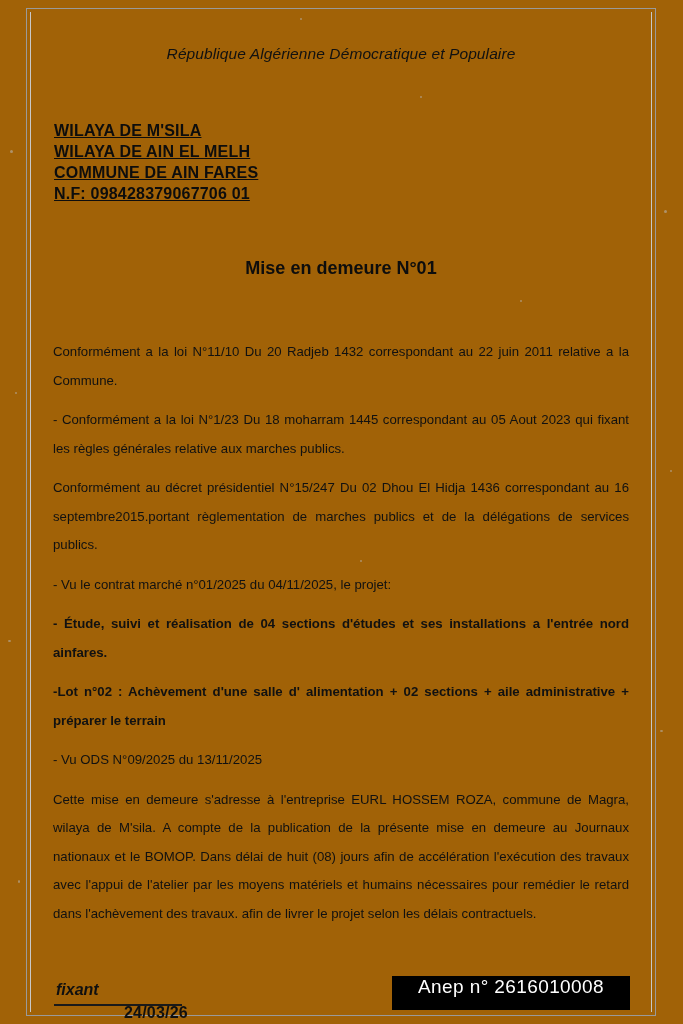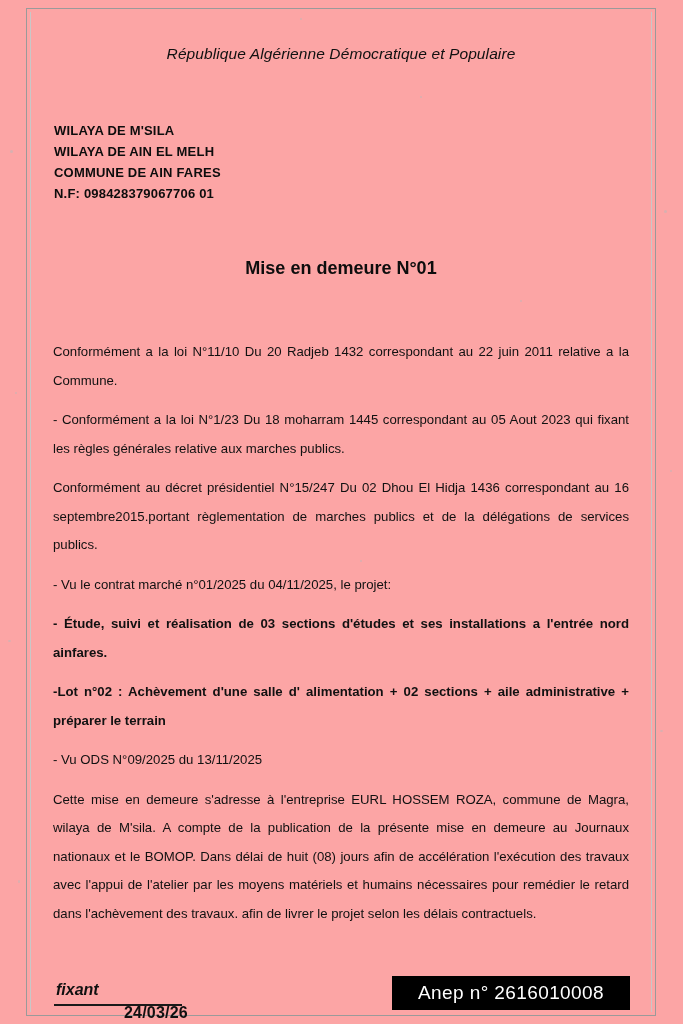--- a/index.html
+++ b/index.html
@@ -13,21 +13,21 @@
     font-family: "Liberation Sans", sans-serif;
     color: #000000;
     position: relative;
     overflow: hidden;
   }
   .page {
     position: absolute;
     left: 0; top: 0;
     width: 683px;
     height: 1024px;
-    background: #fca5a5;
+    background: #a16207;
   }
   
   .speckle {
     position: absolute;
     background: #b9b9b9;
     border-radius: 50%;
     opacity: .55;
   }
   
   .frame {
@@ -66,24 +66,25 @@
     font-size: 15.5px;
     letter-spacing: .1px;
     color: #111;
   }
   .org-block {
     position: absolute;
     left: 2px;
     top: 120px;
     width: 420px;
     font-weight: bold;
-    font-size: 13px;
+    font-size: 16px;
     line-height: 21px;
     letter-spacing: .2px;
     color: #0d0d0d;
+    text-decoration: underline;
   }
   .doc-title {
     position: absolute;
     left: 0;
     top: 258px;
     width: 578px;
     text-align: center;
     font-weight: bold;
     font-size: 18px;
     text-underline-offset: 3px;
@@ -139,21 +140,20 @@
     background: #1a1a1a;
   }
   .anep-box {
     position: absolute;
     left: 340px;
     top: 0px;
     width: 238px;
     height: 34px;
     background: #000000;
     display: flex;
-    align-items: center;
     justify-content: center;
   }
   .anep-box span {
     color: #ffffff;
     font-size: 19px;
     letter-spacing: .4px;
     font-family: "Liberation Sans", sans-serif;
   }
 </style>
 </head>
@@ -189,21 +189,21 @@
       <div>N.F: 098428379067706 01</div>
     </div>
 
     <div class="doc-title">Mise en demeure N°01</div>
 
     <div class="body-text">
       <p>Conformément a la loi N°11/10 Du 20 Radjeb 1432 correspondant au 22 juin 2011 relative a la Commune.</p>
       <p>- Conformément a la loi N°1/23 Du 18 moharram 1445 correspondant au 05 Aout 2023 qui fixant les règles générales relative aux marches publics.</p>
       <p>Conformément au décret présidentiel N°15/247 Du 02 Dhou El Hidja 1436 correspondant au 16 septembre2015.portant règlementation de marches publics et de la délégations de services publics.</p>
       <p>- Vu le contrat marché n°01/2025 du 04/11/2025, le projet:</p>
-      <p class="bold">- Étude, suivi et réalisation de 03 sections d'études et ses installations a l'entrée nord ainfares.</p>
+      <p class="bold">- Étude, suivi et réalisation de 04 sections d'études et ses installations a l'entrée nord ainfares.</p>
       <p class="bold">-Lot n°02 : Achèvement d'une salle d' alimentation + 02 sections + aile administrative + préparer le terrain</p>
       <p>- Vu ODS N°09/2025 du 13/11/2025</p>
       <p>Cette mise en demeure s'adresse à l'entreprise EURL HOSSEM ROZA, commune de Magra, wilaya de M'sila. A compte de la publication de la présente mise en demeure au Journaux nationaux et le BOMOP. Dans délai de huit (08) jours afin de accélération l'exécution des travaux avec l'appui de l'atelier par les moyens matériels et humains nécessaires pour remédier le retard dans l'achèvement des travaux. afin de livrer le projet selon les délais contractuels.</p>
     </div>
 
   </div>
 
   <div class="footer">
     <div class="footer-logo">fixant</div>
     <div class="footer-date" style="left:72px;margin-top:24px;">24/03/26</div>

